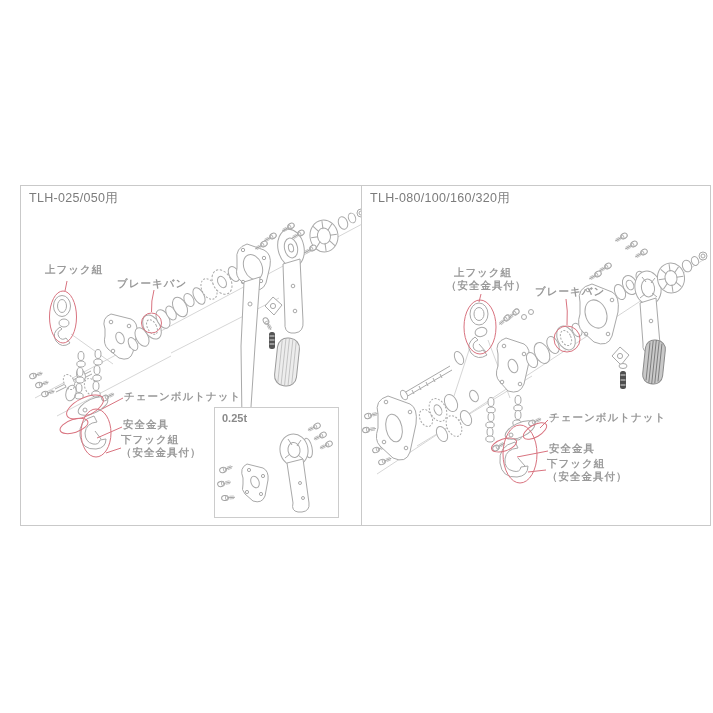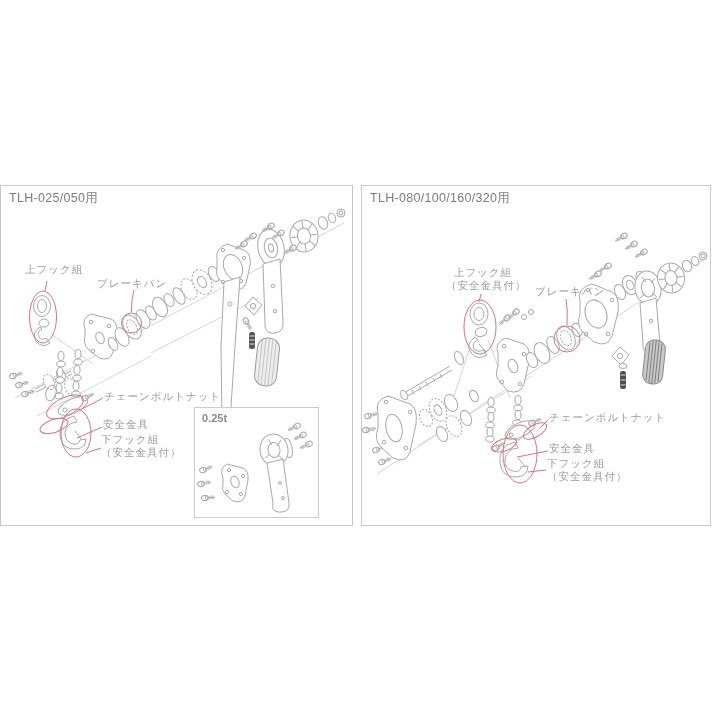--- a/index.html
+++ b/index.html
@@ -1,21 +1,21 @@
 <!DOCTYPE html>
 <html><head>
 <meta charset="utf-8">
 <style>
   html,body{margin:0;padding:0;background:#ffffff;}
   body{width:713px;height:713px;position:relative;font-family:"Liberation Sans","DejaVu Sans",sans-serif;overflow:hidden;}
   .panel{position:absolute;top:185px;height:341px;border:1px solid #c9c9c9;background:#fff;box-sizing:border-box;}
-  #left-panel{left:0;width:353px;}
+  #left-panel{left:20px;width:353px;}
   #right-panel{left:361px;width:350px;}
   .panel-title{position:absolute;left:8px;top:4px;font-size:12.5px;color:#7c7c7c;letter-spacing:.3px;white-space:nowrap;}
-  .jp-label{position:absolute;font-size:10.5px;color:#9a9a9a;letter-spacing:1px;white-space:nowrap;line-height:13px;}
+  .jp-label{position:absolute;font-size:10.5px;color:#9a9a9a;letter-spacing:1px;white-space:nowrap;line-height:13px;font-weight:bold;}
   .jp-label.center{text-align:center;}
   .diagram-svg{position:absolute;left:0;top:0;width:100%;height:100%;}
   .inset-box{position:absolute;left:193px;top:221px;width:125px;height:111px;border:1px solid #cccccc;background:#fff;box-sizing:border-box;font-weight:bold;}
   .inset-label{position:absolute;left:7px;top:4px;font-size:11px;color:#8a8a8a;}
   svg{display:block;}
 </style>
 </head>
 <body>
 
 <div class="panel" id="left-panel">

